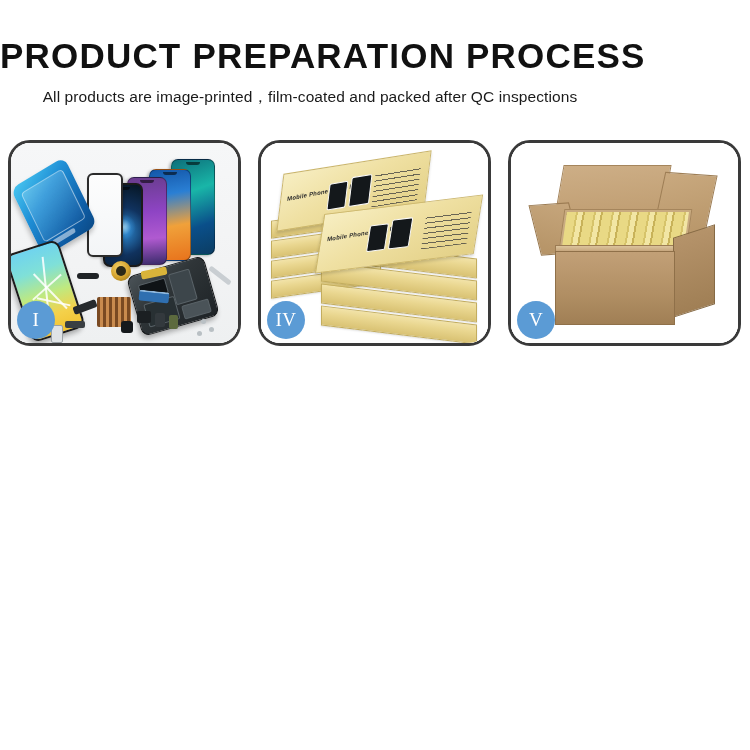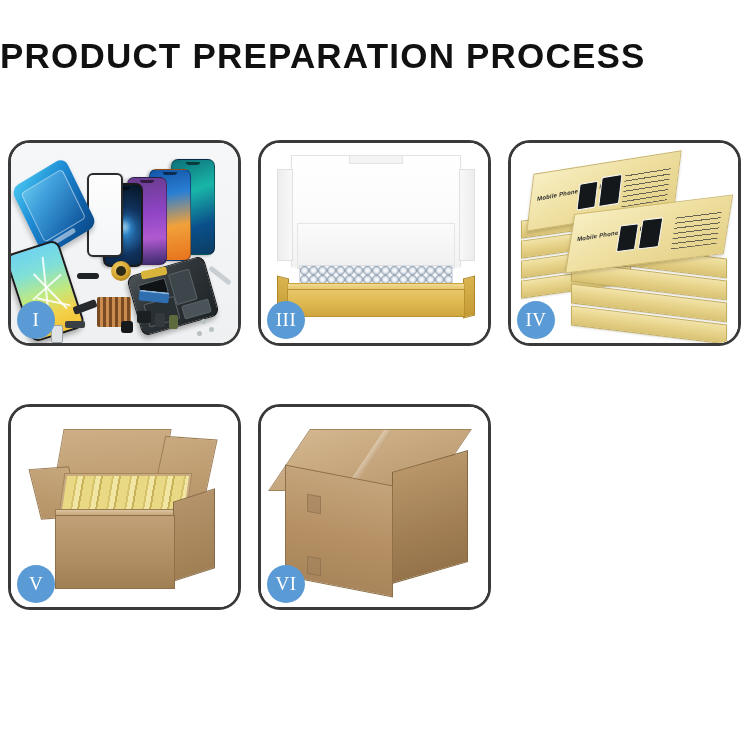--- a/index.html
+++ b/index.html
@@ -536,20 +536,21 @@
     left: 130px; top: -2px; width: 40px; height: 26px;
     background: linear-gradient(140deg, rgba(255,255,255,0.75), rgba(255,255,255,0.05));
     transform: skewX(-30deg);
   }
 </style>
 </head>
 <body>
 
 <div class="header">
   <h1 class="title">PRODUCT PREPARATION PROCESS</h1>
+  <p class="subtitle">All products are image-printed，film-coated and packed after QC inspections</p>
 </div>
 
 <div class="grid">
 
   <div class="panel">
     <div class="panel-stage">
       <div class="p1-bg"></div>
 
       <div class="phone-lineup">
         <div class="ph ph-4">
@@ -597,37 +598,20 @@
       <span class="part pt-conn"></span>
       <span class="part pt-scr1"></span>
       <span class="part pt-scr2"></span>
       <span class="part pt-scr3"></span>
       <span class="part pt-tool"></span>
     </div>
     <div class="badge">I</div>
   </div>
 
 
-  <div class="panel">
-    <div class="panel-stage">
-      <div class="p3-bg"></div>
-      <div class="mailer">
-        <div class="mailer-lid"></div>
-        <div class="lid-flap-l"></div>
-        <div class="lid-flap-r"></div>
-        <div class="foam"></div>
-        <div class="mailer-inner-bubbles"></div>
-        <div class="mailer-base-l"></div>
-        <div class="mailer-base-r"></div>
-        <div class="mailer-base-top"></div>
-        <div class="mailer-base-front"></div>
-      </div>
-    </div>
-    <div class="badge">III</div>
-  </div>
 
   <div class="panel">
     <div class="panel-stage">
       <div class="p4-bg"></div>
       <div class="stack">
         <div class="sbox sb-l1"></div>
         <div class="sbox sb-l2"></div>
         <div class="sbox sb-l3"></div>
         <div class="sbox sb-l4"></div>
 
@@ -663,28 +647,14 @@
         <div class="ct-flap-left"></div>
         <div class="ct-contents"></div>
         <div class="ct-rim"></div>
         <div class="ct-side"></div>
         <div class="ct-front"></div>
       </div>
     </div>
     <div class="badge">V</div>
   </div>
 
-  <div class="panel">
-    <div class="panel-stage">
-      <div class="p6-bg"></div>
-      <div class="sealed">
-        <div class="sl-sheen"></div>
-        <div class="sl-top"></div>
-        <div class="sl-right"></div>
-        <div class="sl-front"></div>
-        <div class="sl-tape tape-a"></div>
-        <div class="sl-tape tape-b"></div>
-      </div>
-    </div>
-    <div class="badge">VI</div>
-  </div>
 
 </div>
 
 </body></html>

